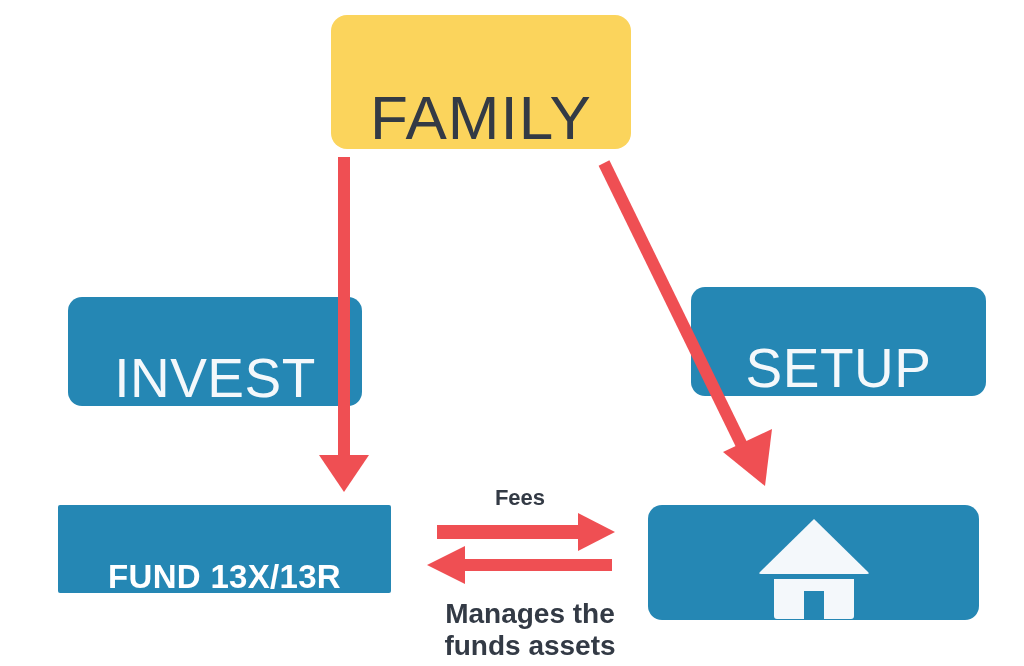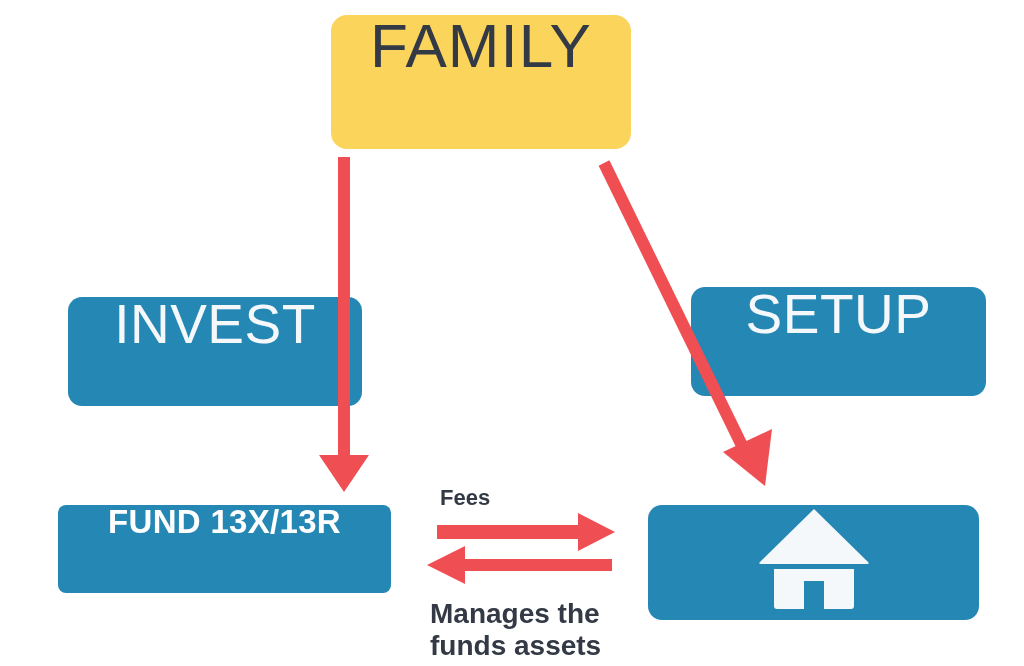--- a/index.html
+++ b/index.html
@@ -14,21 +14,21 @@
     position: relative;
     width: 1024px;
     height: 666px;
     background: #ffffff;
     overflow: hidden;
   }
   .node {
     position: absolute;
     box-sizing: border-box;
     display: flex;
-    align-items: flex-start;
+    align-items: flex-end;
     justify-content: center;
     border-radius: 14px;
     user-select: none;
   }
   .node-label {
     line-height: 1;
     white-space: nowrap;
   }
 
   
@@ -79,21 +79,21 @@
     letter-spacing: 0.5px;
   }
 
   
   #node-fund {
     left: 58px;
     top: 505px;
     width: 333px;
     height: 88px;
     background: #2587b4;
-    border-radius: 8px;
+    border-radius: 2px;
   }
   #node-fund .node-label {
     color: #ffffff;
     font-size: 33px;
     font-weight: bold;
     letter-spacing: 0.3px;
   }
 
   
   #node-house {
@@ -115,20 +115,21 @@
     top: 0;
     width: 1024px;
     height: 666px;
     pointer-events: none;
   }
 
   .edge-label {
     position: absolute;
     color: #333a45;
     font-weight: bold;
+    text-align: center;
     line-height: 1.15;
     white-space: pre-line;
     user-select: none;
   }
   #label-fees {
     left: 440px;
     top: 485px;
     width: 160px;
     font-size: 22px;
   }

